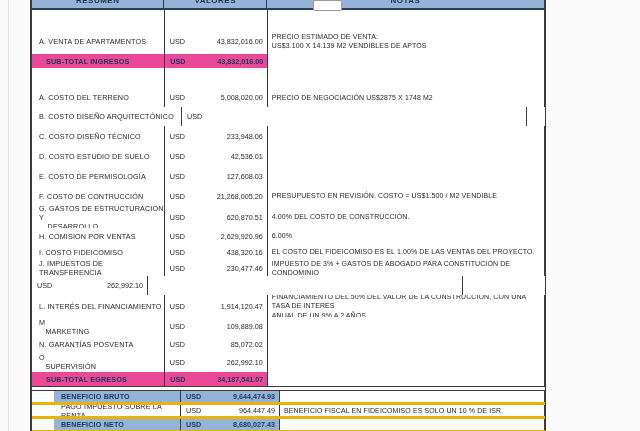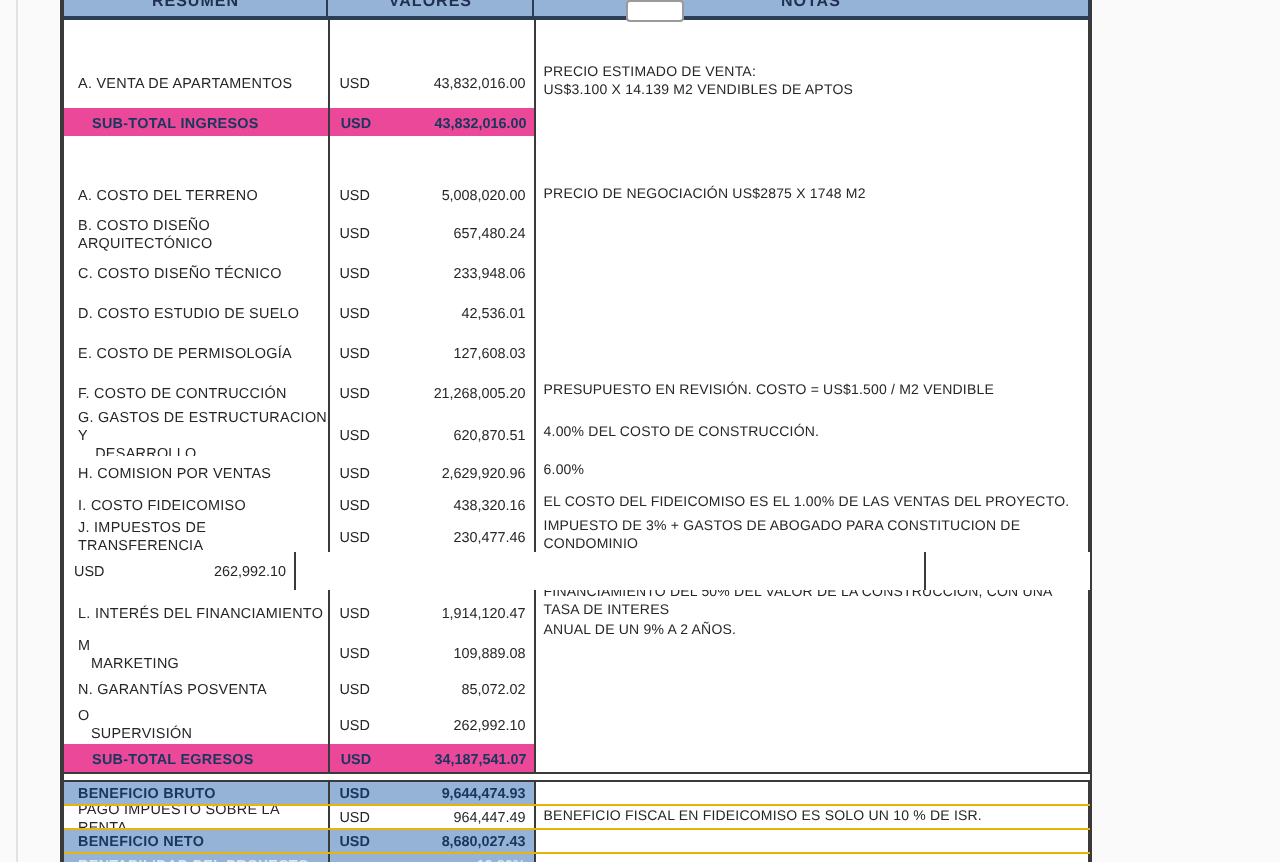--- a/index.html
+++ b/index.html
@@ -37,21 +37,21 @@
     white-space:pre-line;line-height:9.5px;letter-spacing:.1px;}
   .tail{flex:1;}
   
   .sec .lbl{color:#9db3d6;font-weight:bold;letter-spacing:.4px;align-items:flex-start;padding-top:18px;}
   .band .lbl,.band .cur,.band .val{background:#ec4899;font-weight:bold;color:#17375e;}
   .band .lbl{padding-left:14px;}
   .blue .lbl,.blue .cur,.blue .val{background:#95b3d7;font-weight:bold;color:#17375e;}
   .dark .lbl,.dark .cur,.dark .val{background:#95b3d7;font-weight:bold;color:#dce6f3;}
   .gap-sm{height:3px;flex:none;}
   .summary{flex:none;border-top:1px solid #3a3a3a;}
-  .summary .row{border-bottom:1px solid #eab308;}
+  .summary .row{border-bottom:3px solid #eab308;padding-left:22px;}
   
   .float-box{position:absolute;left:313px;top:0;width:27px;height:9px;background:#ffffff;
     border:1px solid #9a9a9a;border-radius:2px;z-index:6;}
 </style>
 </head>
 <body>
 
 <div class="left-shadow"></div>
 
 <div class="sheet">
@@ -116,21 +116,20 @@
       <div class="c lbl">A.  COSTO DEL TERRENO</div>
       <div class="c cur">USD</div>
       <div class="c val">5,008,020.00</div>
       <div class="c note">PRECIO DE NEGOCIACIÓN US$2875 X 1748 M2</div>
       <div class="c tail"></div>
     </div>
 
     <div class="row item" style="height:19px">
       <div class="c lbl">B.  COSTO DISEÑO ARQUITECTÓNICO</div>
       <div class="c cur">USD</div>
-      <div class="c val">657,480.24</div>
       <div class="c note"></div>
       <div class="c tail"></div>
     </div>
 
     <div class="row item" style="height:20px">
       <div class="c lbl">C.  COSTO DISEÑO TÉCNICO</div>
       <div class="c cur">USD</div>
       <div class="c val">233,948.06</div>
       <div class="c note"></div>
       <div class="c tail"></div>

